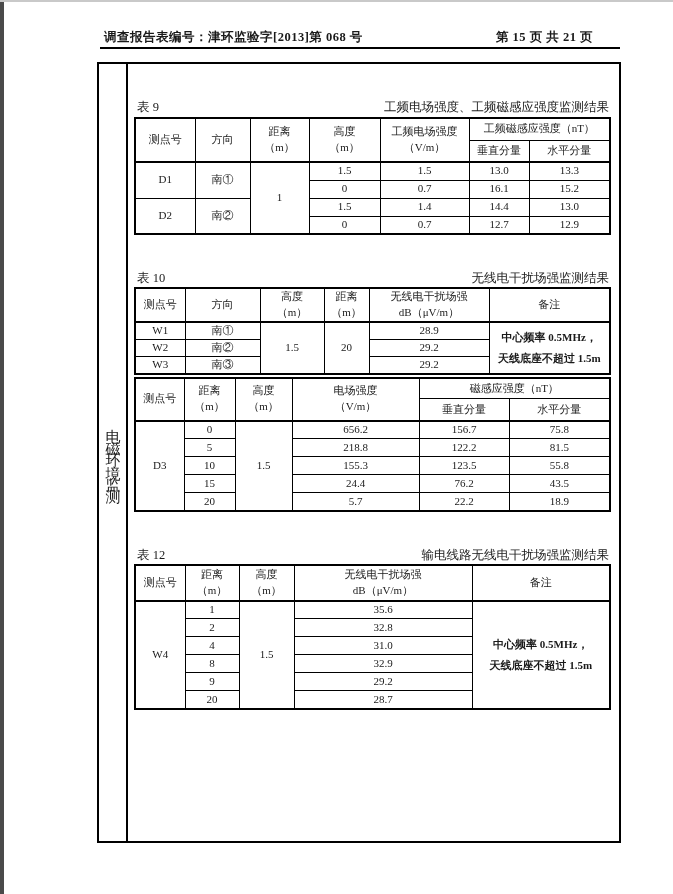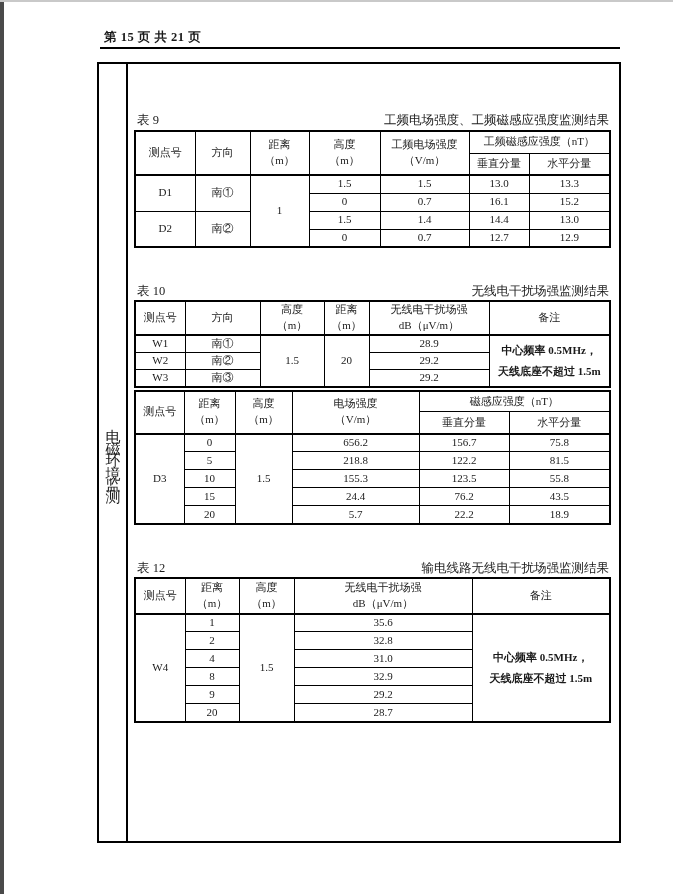--- a/index.html
+++ b/index.html
@@ -8,21 +8,21 @@
   .page { position:absolute; inset:0; background:#fff; outline:1px solid #d6d6d6; overflow:hidden; }
   .edge-left { position:absolute; left:0; top:0; width:4px; height:100%; background:#4a4a4a; }
   .edge-top { position:absolute; left:0; top:0; width:100%; height:2px; background:#c9c9c9; }
 
   .pghead { position:absolute; top:29px; left:104px; right:80px; display:flex; justify-content:space-between; font-size:12.5px; font-weight:bold; letter-spacing:0.5px; }
   .pgrule { position:absolute; top:47px; left:100px; width:520px; height:2px; background:#000; }
 
   .frame { position:absolute; left:97px; top:62px; width:524px; height:781px; border:2px solid #000; display:flex; }
   .side { width:29px; border-right:2px solid #000; position:relative; flex:none; }
   .vtext { position:absolute; top:50%; left:50%; transform:translate(-50%,-50%); writing-mode:vertical-lr; text-orientation:upright; font-size:15px; letter-spacing:12px; white-space:nowrap; }
-  .content { flex:1; padding-top:13px; }
+  .content { flex:1; }
 
   .cap { position:relative; height:16px; font-size:12.5px; margin-left:6px; width:475px; }
   .cap-tag { position:absolute; left:3px; top:0; }
   .cap-title { display:block; text-align:right;margin-top:35px; }
 
   table.t { border-collapse:collapse; table-layout:fixed; width:475px; margin-left:6px; font-size:11px; border:2px solid #000; }
   table.t td { border:1px solid #000; text-align:center; vertical-align:middle; padding:0 1px; line-height:1.45; }
   table.t td.hb { border-bottom:2px solid #000; }
   .t9 tr.h1 td{ height:22px; } .t9 tr.h2 td{ height:22px; } .t9 tr.r td{ height:18px; }
   .t10 tr.h1 td{ height:34px; } .t10 tr.r td{ height:17px; }
@@ -33,20 +33,21 @@
   .mt2{margin-top:2px;} .mt1{margin-top:1px;} .mt4{margin-top:4px;} .mt6{margin-top:6px;} .mt7{margin-top:7px;}
 </style>
 </head>
 <body>
 
 <div class="page">
   <div class="edge-left"></div>
   <div class="edge-top"></div>
 
   <div class="pghead">
+    <span>调查报告表编号：津环监验字[2013]第 068 号</span>
     <span>第 15 页 共 21 页</span>
   </div>
   <div class="pgrule"></div>
 
   <div class="frame">
     <div class="side">
       <div class="vtext">电磁环境监测</div>
     </div>
     <div class="content">
 

